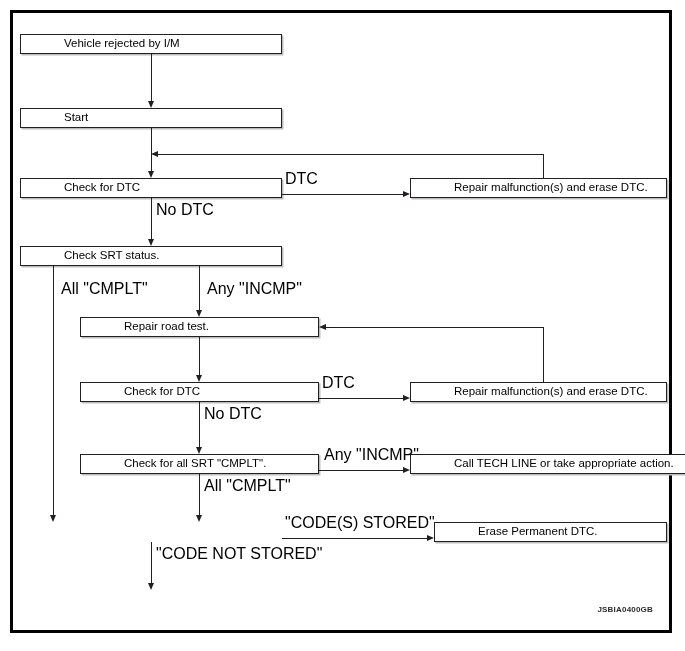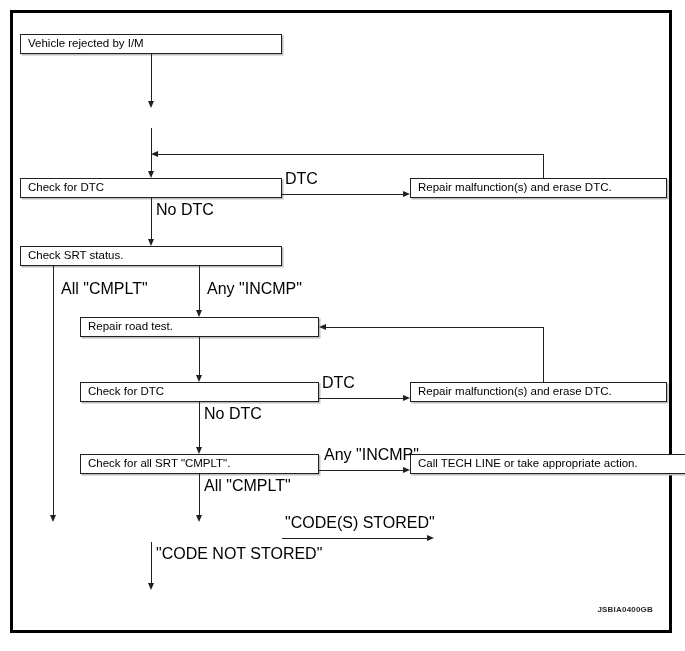--- a/index.html
+++ b/index.html
@@ -39,20 +39,21 @@
     display: flex;
     align-items: center;
     font-size: 11.5px;
     color: #000000;
     line-height: 1;
     white-space: nowrap;
   }
   .node > span {
     padding-left: 7px;
     display: block;
+    margin-left: 36px;
   }
   
   .vline {
     position: absolute;
     width: 1px;
     background: #231f20;
   }
   .hline {
     position: absolute;
     height: 1px;
@@ -103,20 +104,23 @@
 </head>
 <body>
 
 <div id="page">
   <div id="frame">
 
     <div class="node" style="left:7px; top:21px; width:262px; height:20px;">
       <span>Vehicle rejected by I/M</span>
     </div>
 
+    <div class="node" style="left:7px; top:95px; width:262px; height:20px;">
+      <span>Start</span>
+    </div>
 
     <div class="node" style="left:7px; top:165px; width:262px; height:20px;">
       <span>Check for DTC</span>
     </div>
 
     <div class="node" style="left:397px; top:165px; width:257px; height:20px;">
       <span>Repair malfunction(s) and erase DTC.</span>
     </div>
 
     <div class="node" style="left:7px; top:233px; width:262px; height:20px;">
@@ -137,20 +141,23 @@
 
     <div class="node" style="left:67px; top:441px; width:239px; height:20px;">
       <span>Check for all SRT "CMPLT".</span>
     </div>
 
     <div class="node" style="left:397px; top:441px; width:278px; height:20px;">
       <span>Call TECH LINE or take appropriate action.</span>
     </div>
 
 
+    <div class="node" style="left:421px; top:509px; width:233px; height:20px;">
+      <span>Erase Permanent DTC.</span>
+    </div>
 
 
     <div class="vline" style="left:138px; top:41px; height:47px;"></div>
     <div class="arr-down" style="left:134.5px; top:88px;"></div>
 
     <div class="vline" style="left:138px; top:115px; height:43px;"></div>
     <div class="arr-down" style="left:134.5px; top:158px;"></div>
 
     <div class="hline" style="left:141px; top:141px; width:390px;"></div>
     <div class="vline" style="left:530px; top:141px; height:24px;"></div>

